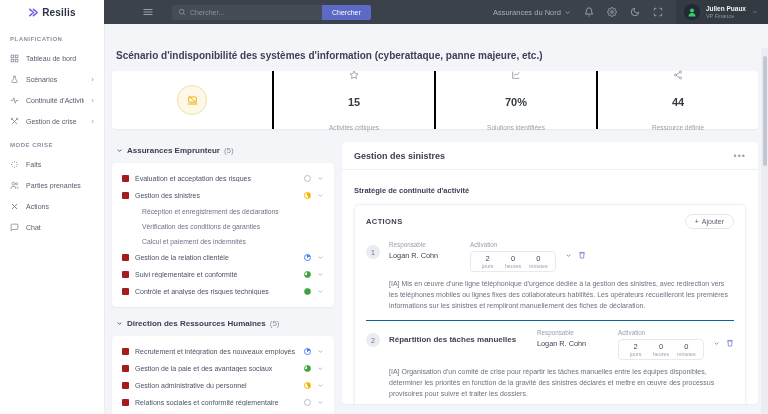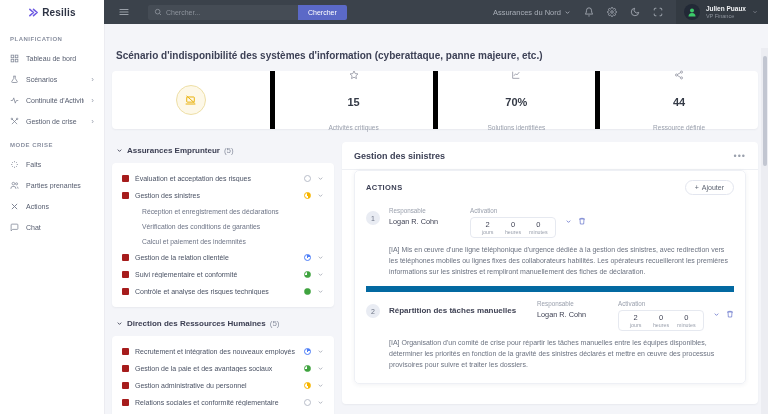--- a/index.html
+++ b/index.html
@@ -5,21 +5,21 @@
   * { margin:0; padding:0; box-sizing:border-box; }
   html,body { width:768px; height:414px; overflow:hidden; }
   body { font-family:"Liberation Sans","DejaVu Sans",sans-serif; background:#f4f5f9; color:#3f4254; }
   svg { display:block; }
 
   
   .topbar { display:flex; height:24px;justify-content:space-between; }
   .logo-box { width:104px; background:#fff; display:flex; align-items:center; justify-content:center; gap:3px; flex-shrink:0; }
   .logo-mark { color:#6d5be2; }
   .logo-text { font-size:10px; font-weight:bold; color:#2d3344; letter-spacing:.2px; }
-  .bar { flex:1; background:#3b424b; display:flex; align-items:center; }
+  .bar { flex:1; background:#3b424b; display:flex; align-items:center;padding-left:24px; }
   .burger { margin-left:14px; cursor:pointer; color:#9aa0a8; }
   .searchwrap { display:flex; margin-left:18px; height:15px; }
   .searchbox { width:150px; background:#454c55; border:none; border-radius:2px 0 0 2px; display:flex; align-items:center; padding:0 6px; gap:4px; }
   .searchbox input { background:transparent; border:none; outline:none; color:#cfd3d8; font-size:7px; width:100%; font-family:inherit; }
   .searchbox input::placeholder { color:#8d939c; }
   .search-btn { background:#5b69c7; color:#fff; border:none; font-size:7px; padding:0 10px; border-radius:0 2px 2px 0; cursor:pointer; font-family:inherit; }
   .bar-right { margin-left:auto; display:flex; align-items:center; gap:13px; height:100%; }
   .org { color:#a9afb8; font-size:7.5px; display:flex; align-items:center; gap:3px; cursor:pointer; }
   .bicon { color:#a9afb8; cursor:pointer; display:flex; }
   .userbox { background:#333a42; height:100%; display:flex; align-items:center; gap:6px; padding:0 10px 0 8px; cursor:pointer; }
@@ -35,21 +35,21 @@
   .side-item .slabel { font-size:7px; color:#555c6e; flex:1; white-space:nowrap; overflow:hidden; }
   .sicon { color:#7c8393; display:flex; flex-shrink:0; }
   .sch { color:#9aa0ad; font-size:8px; line-height:1; }
 
   .main { flex:1; padding:8px 10px 0 8px; overflow:hidden; position:relative; }
   .page-title { font-size:10px; font-weight:bold; color:#3d4156; margin:18px 0 10px 4px; }
 
   
   .stats { background:#fff; border-radius:4px; box-shadow:0 1px 2px rgba(56,65,93,.06); display:flex; height:58px; }
   .stat { flex:1; display:flex; flex-direction:column; align-items:center; justify-content:center; gap:2px; }
-  .stat + .stat { border-left:5px solid #000000;gap:16px; }
+  .stat + .stat { border-left:2px solid #000000;gap:16px; }
   .stat-ico { color:#878a99; }
   .stat-val { font-size:11px; font-weight:bold; color:#343a46; }
   .stat-lbl { font-size:6.5px; color:#9aa0ad; }
   .warn-circle { width:30px; height:30px; border-radius:50%; background:#fdf8e8; border:1px solid #eedfa6; display:flex; align-items:center; justify-content:center; color:#e8b007; }
 
   
   .cols { display:flex; gap:8px; margin-top:13px; align-items:flex-start; }
   .leftcol { width:222px; flex-shrink:0; }
   .sec-head { display:flex; align-items:center; gap:4px; font-size:8px; font-weight:bold; color:#3b3e52; margin:4px 0 8px 4px; cursor:pointer; }
   .sec-head .cnt { color:#8a90a0; font-weight:normal; }
@@ -65,21 +65,21 @@
   .rightcol { flex:1; background:#fff; border-radius:4px; box-shadow:0 1px 2px rgba(56,65,93,.06); min-height:262px; height:262px; overflow:hidden; }
   .det-head { display:flex; align-items:center; justify-content:space-between; padding:9px 12px 8px; border-bottom:1px solid #eef0f4; }
   .det-title { font-size:9px; font-weight:bold; color:#3d4156; }
   .dots { color:#9aa0ad; font-size:9px; letter-spacing:1px; cursor:pointer; line-height:0.5; }
   .det-sub { font-size:7.5px; font-weight:bold; color:#3d4156; margin:16px 12px 9px; }
   .actions-card { margin:0 12px 12px; border:1px solid #eef0f5; border-radius:5px; box-shadow:0 1px 4px rgba(56,65,93,.07); padding:9px 11px 4px; }
   .actions-head { display:flex; align-items:center; justify-content:space-between; margin-bottom:10px; }
   .actions-title { font-size:7.5px; font-weight:bold; letter-spacing:.4px; color:#3d4156; }
   .add-btn { display:flex; align-items:center; gap:3px; border:1px solid #e3e6ef; background:#fff; border-radius:9px; font-size:7px; color:#5b6270; padding:3px 9px; cursor:pointer; font-family:inherit; }
   .action { padding:2px 0 0; }
-  .action + .action { border-top:6px solid #0369a1; margin-top:2px; padding-top:8px; }
+  .action + .action { border-top:1px solid #0369a1; margin-top:2px; padding-top:8px; }
   .action-row { display:flex; align-items:flex-start; gap:9px; }
   .num-badge { width:14px; height:14px; border-radius:50%; background:#e9ecf3; color:#6a7183; font-size:7px; display:flex; align-items:center; justify-content:center; flex-shrink:0; margin-top:4px; }
   .action-title { flex:1; font-size:8px; font-weight:bold; color:#3f4254; margin-top:6px; }
   .resp { width:72px; flex-shrink:0; }
   .meta-lbl { font-size:6.3px; color:#9aa0ad; margin-bottom:3px; }
   .resp-val { font-size:7.3px; color:#3f4254; }
   .activ { width:86px; flex-shrink:0; }
   .activ-box { border:1px solid #e6e9f0; border-radius:4px; display:flex; padding:2px 4px; }
   .activ-cell { flex:1; text-align:center; }
   .activ-val { font-size:7.5px; color:#3f4254; }
@@ -444,20 +444,21 @@
               </span>
           </div>
         </div>
       </div>
 
       <div class="rightcol">
         <div class="det-head">
           <span class="det-title">Gestion des sinistres</span>
           <span class="dots">•••</span>
         </div>
+        <div class="det-sub">Stratégie de continuité d'activité</div>
 
         <div class="actions-card">
           <div class="actions-head">
             <span class="actions-title">ACTIONS</span>
             <button class="add-btn">
                 <span>+</span>
                 <span>Ajouter</span>
               </button>
           </div>
 

